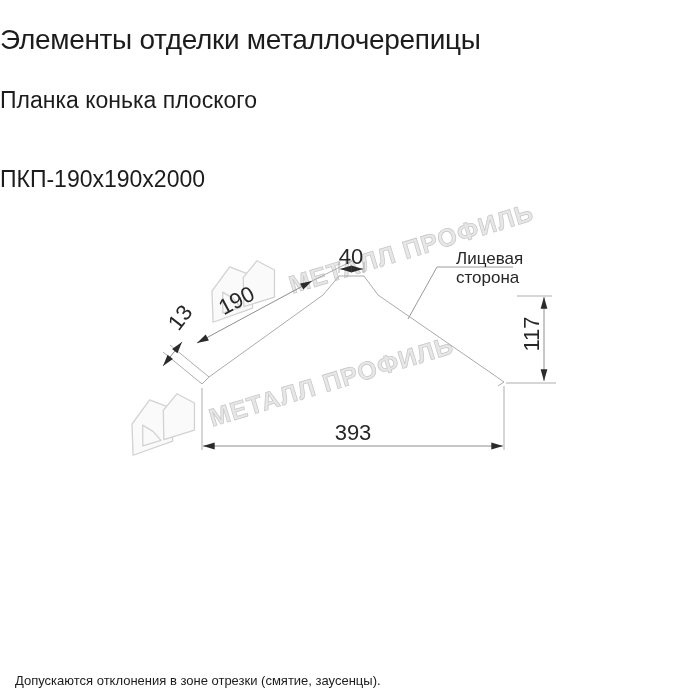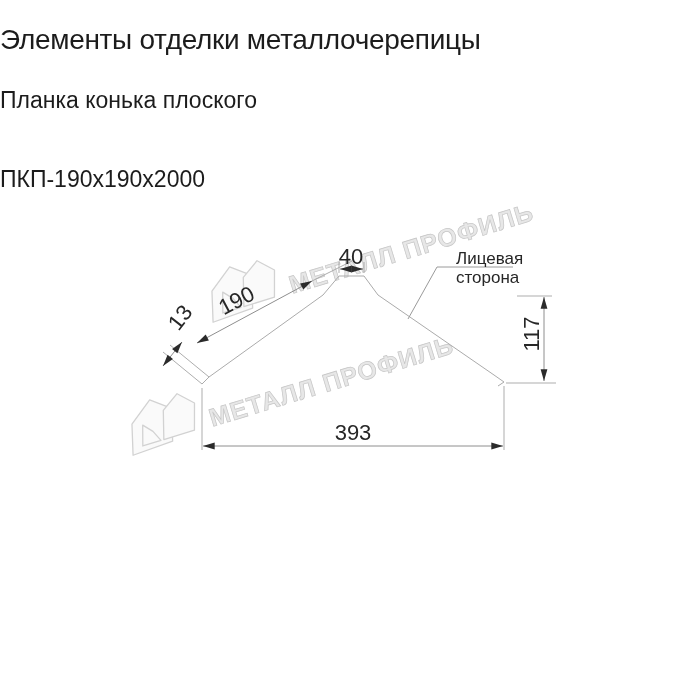--- a/index.html
+++ b/index.html
@@ -87,14 +87,15 @@
     <text class="dimtxt" x="353" y="440" text-anchor="middle">393</text>
 
     <g>
       <line class="leader" x1="513" y1="267" x2="437" y2="267"></line>
       <line class="leader" x1="437" y1="267" x2="408" y2="319"></line>
       <text class="lbltxt" x="456" y="264">Лицевая</text>
       <text class="lbltxt" x="456" y="283">сторона</text>
     </g>
   </svg>
 
+  <div id="note2" class="footer-note">Допускаются отклонения в зоне отрезки (смятие, заусенцы).</div>
 
 </div>
 
 </body></html>

